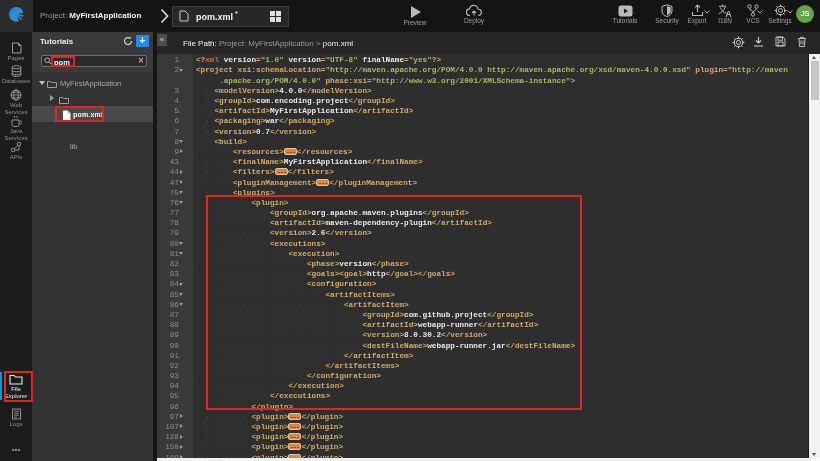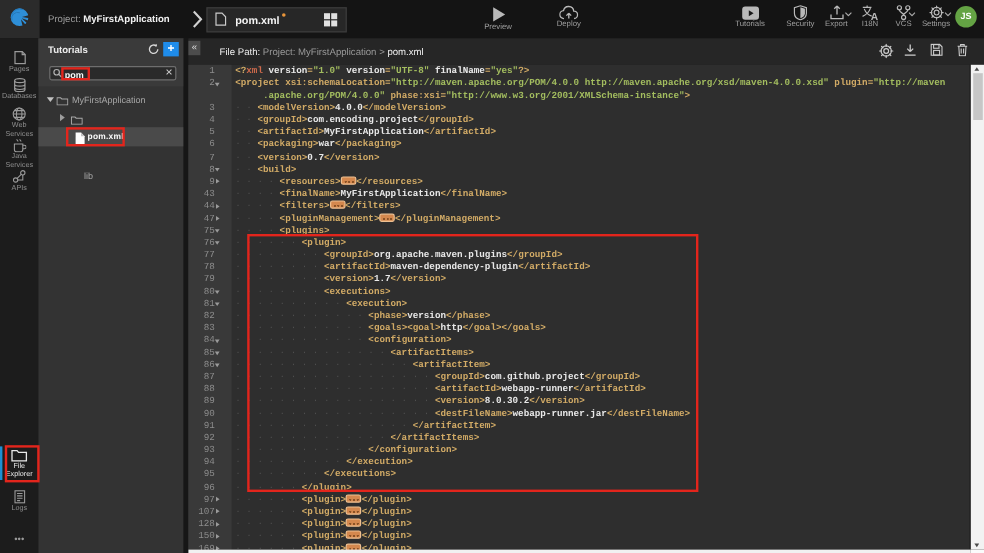--- a/index.html
+++ b/index.html
@@ -375,21 +375,21 @@
 <span class="ws">· · </span><span class="t">&lt;version&gt;</span><span class="w">0.7</span><span class="t">&lt;/version&gt;</span>
 <span class="ws">· · </span><span class="t">&lt;build&gt;</span>
 <span class="ws">· · · · </span><span class="t">&lt;resources&gt;</span><span class="pill"></span><span class="t">&lt;/resources&gt;</span>
 <span class="ws">· · · · </span><span class="t">&lt;finalName&gt;</span><span class="w">MyFirstApplication</span><span class="t">&lt;/finalName&gt;</span>
 <span class="ws">· · · · </span><span class="t">&lt;filters&gt;</span><span class="pill"></span><span class="t">&lt;/filters&gt;</span>
 <span class="ws">· · · · </span><span class="t">&lt;pluginManagement&gt;</span><span class="pill"></span><span class="t">&lt;/pluginManagement&gt;</span>
 <span class="ws">· · · · </span><span class="t">&lt;plugins&gt;</span>
 <span class="ws">· · · · · · </span><span class="t">&lt;plugin&gt;</span>
 <span class="ws">· · · · · · · · </span><span class="t">&lt;groupId&gt;</span><span class="w">org.apache.maven.plugins</span><span class="t">&lt;/groupId&gt;</span>
 <span class="ws">· · · · · · · · </span><span class="t">&lt;artifactId&gt;</span><span class="w">maven-dependency-plugin</span><span class="t">&lt;/artifactId&gt;</span>
-<span class="ws">· · · · · · · · </span><span class="t">&lt;version&gt;</span><span class="w">1.7</span><span class="t">&lt;/version&gt;</span>
+<span class="ws">· · · · · · · · </span><span class="t">&lt;version&gt;</span><span class="w">2.6</span><span class="t">&lt;/version&gt;</span>
 <span class="ws">· · · · · · · · </span><span class="t">&lt;executions&gt;</span>
 <span class="ws">· · · · · · · · · · </span><span class="t">&lt;execution&gt;</span>
 <span class="ws">· · · · · · · · · · · · </span><span class="t">&lt;phase&gt;</span><span class="w">version</span><span class="t">&lt;/phase&gt;</span>
 <span class="ws">· · · · · · · · · · · · </span><span class="t">&lt;goals&gt;&lt;goal&gt;</span><span class="w">http</span><span class="t">&lt;/goal&gt;&lt;/goals&gt;</span>
 <span class="ws">· · · · · · · · · · · · </span><span class="t">&lt;configuration&gt;</span>
 <span class="ws">· · · · · · · · · · · · · · </span><span class="t">&lt;artifactItems&gt;</span>
 <span class="ws">· · · · · · · · · · · · · · · · </span><span class="t">&lt;artifactItem&gt;</span>
 <span class="ws">· · · · · · · · · · · · · · · · · · </span><span class="t">&lt;groupId&gt;</span><span class="w">com.github.project</span><span class="t">&lt;/groupId&gt;</span>
 <span class="ws">· · · · · · · · · · · · · · · · · · </span><span class="t">&lt;artifactId&gt;</span><span class="w">webapp-runner</span><span class="t">&lt;/artifactId&gt;</span>
 <span class="ws">· · · · · · · · · · · · · · · · · · </span><span class="t">&lt;version&gt;</span><span class="w">8.0.30.2</span><span class="t">&lt;/version&gt;</span>

